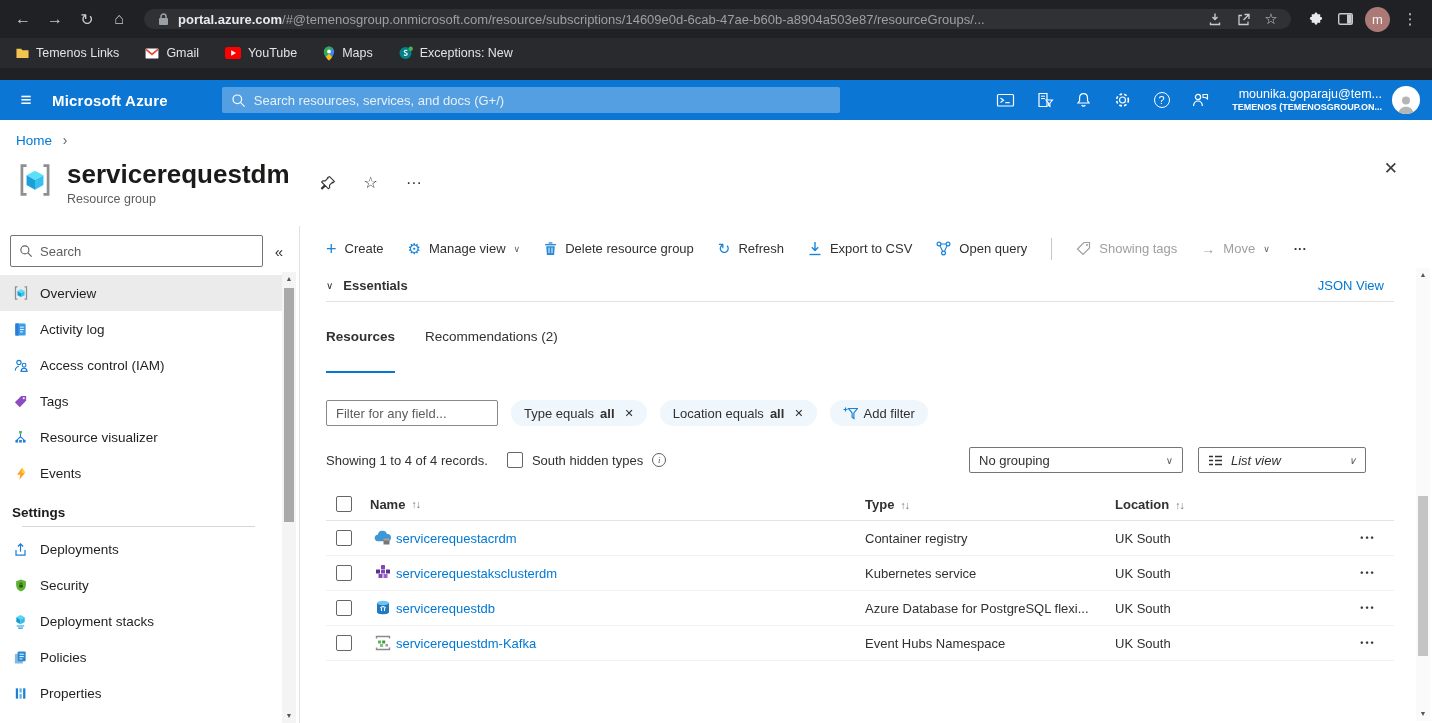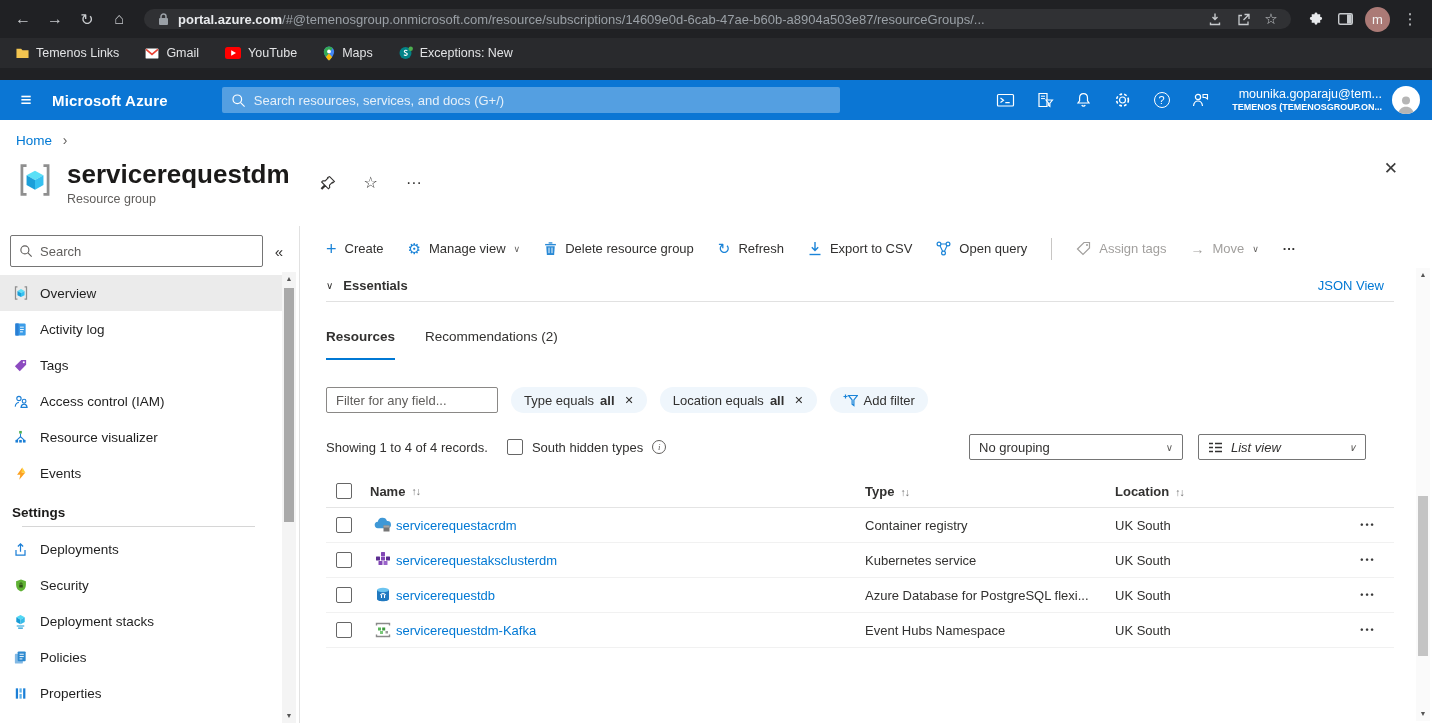--- a/index.html
+++ b/index.html
@@ -78,21 +78,21 @@
 .ci-plus { color:#1b84d8; font-size:18px; font-weight:400; line-height:1; }
 .ci-glyph { color:#1b84d8; font-size:15px; line-height:1; }
 .ci-gray { color:#a19f9d; font-size:14px; line-height:1; }
 .vdiv { width:1px; height:22px; background:#c8c6c4; }
 .ess-row { display:flex; align-items:center; height:32px; margin-top:2px; padding-right:48px; }
 .ess-chev { font-size:10px; margin-right:10px; color:#323130; cursor:pointer; }
 .ess-label { font-weight:700; }
 .json-link { margin-left:auto; color:#0078d4; cursor:pointer; }
 .ess-div { height:1px; background:#e1e1e1; margin-right:38px; }
 .tabs { display:flex; gap:30px; margin-top:27px; font-size:13.5px; }
-.tab { padding-bottom:14px; cursor:pointer; }
+.tab { padding-bottom:27px; cursor:pointer; }
 .tab.act { font-weight:700; border-bottom:2.5px solid #0078d4; }
 .filter-row { display:flex; align-items:center; gap:13px; margin-top:27px; }
 .f-input { width:172px; height:26px; border:1px solid #8a8886; border-radius:2px; padding:0 9px; font-size:13px; color:#323130; outline:0; font-family:inherit; }
 .f-input::placeholder { color:#605e5c; }
 .pill { height:26px; background:#eff6fc; border-radius:13px; display:flex; align-items:center; padding:4px 13px; gap:6px; cursor:pointer; white-space:nowrap; }
 .pill .x { font-size:11px; color:#323130; margin-left:4px; }
 .rec-row { display:flex; align-items:center; margin-top:21px; padding-right:66px; }
 .cb { width:16px; height:16px; border:1px solid #666; border-radius:2px; background:#fff; flex-shrink:0; cursor:pointer; }
 .rec-cb { margin:0 9px 0 19px; }
 .info-c { width:14px; height:14px; border:1px solid #605e5c; border-radius:50%; font-size:9px; display:flex; align-items:center; justify-content:center; color:#605e5c; margin-left:9px; font-family:"Liberation Serif",serif; font-style:italic; }
@@ -336,37 +336,37 @@
             <svg width="15" height="15" viewBox="0 0 16 16">
               <rect x="2.5" y="1.5" width="11" height="13" rx="1.2" fill="#3b9ce8"></rect>
               <rect x="2.5" y="1.5" width="3.5" height="13" fill="#2a7fd4"></rect>
               <path d="M7.5 5.5h4M7.5 8h4M7.5 10.5h3" stroke="#fff" stroke-width="1"></path>
             </svg>
           </span>
         <span>Activity log</span>
       </div>
       <div class="sb-item">
         <span class="sb-ic">
-            <svg width="15" height="15" viewBox="0 0 16 16">
-              <path d="M2 8.8 8.8 2H14v5.2L7.2 14z" fill="#8c4bc0"></path>
-              <circle cx="11.5" cy="4.5" r="1.1" fill="#fff"></circle>
-            </svg>
-          </span>
-        <span>Tags</span>
-      </div>
-      <div class="sb-item">
-        <span class="sb-ic">
             <svg width="16" height="15" viewBox="0 0 16 16">
               <circle cx="5.8" cy="4.8" r="2.3" stroke="#1b7fd6" stroke-width="1.2" fill="none"></circle>
               <path d="M1.8 13.5c.4-2.8 1.9-4.4 4-4.4" stroke="#1b7fd6" stroke-width="1.2" fill="none"></path>
               <circle cx="11.3" cy="7.6" r="2" stroke="#1b7fd6" stroke-width="1.2" fill="none"></circle>
               <path d="M8 14.2c.3-2.2 1.5-3.4 3.3-3.4 1.7 0 2.9 1.2 3.2 3.4z" stroke="#1b7fd6" stroke-width="1.2" fill="none"></path>
             </svg>
           </span>
         <span>Access control (IAM)</span>
+      </div>
+      <div class="sb-item">
+        <span class="sb-ic">
+            <svg width="15" height="15" viewBox="0 0 16 16">
+              <path d="M2 8.8 8.8 2H14v5.2L7.2 14z" fill="#8c4bc0"></path>
+              <circle cx="11.5" cy="4.5" r="1.1" fill="#fff"></circle>
+            </svg>
+          </span>
+        <span>Tags</span>
       </div>
       <div class="sb-item">
         <span class="sb-ic">
             <svg width="15" height="15" viewBox="0 0 16 16">
               <path d="M8 3.8v3.4M8 7.2 4 10.8M8 7.2l4 3.6" stroke="#1b7fd6" stroke-width="1.1" fill="none"></path>
               <rect x="6.6" y="1" width="2.8" height="2.8" fill="#4db052"></rect>
               <rect x="2.6" y="10.6" width="2.8" height="2.8" fill="#1b7fd6"></rect>
               <rect x="6.6" y="10.6" width="2.8" height="2.8" fill="#1b7fd6"></rect>
               <rect x="10.6" y="10.6" width="2.8" height="2.8" fill="#1b7fd6"></rect>
             </svg>
@@ -502,21 +502,21 @@
             <span>Open query</span>
           </span>
         <span class="vdiv"></span>
         <span class="cmd dis">
             <span>
               <svg width="15" height="15" viewBox="0 0 15 15">
                 <path d="M1.5 8 8 1.5h5.5V7L7 13.5z" fill="none" stroke="#a19f9d" stroke-width="1.2"></path>
                 <circle cx="11" cy="4" r="1" fill="#a19f9d"></circle>
               </svg>
             </span>
-            <span>Assign tags</span>
+            <span>Showing tags</span>
           </span>
         <span class="cmd dis">
             <span class="ci-gray">→</span>
             <span>Move</span>
             <span class="chev">∨</span>
           </span>
         <span class="cmd" style="font-weight:700;">···</span>
       </div>
 
       <div class="ess-row">

